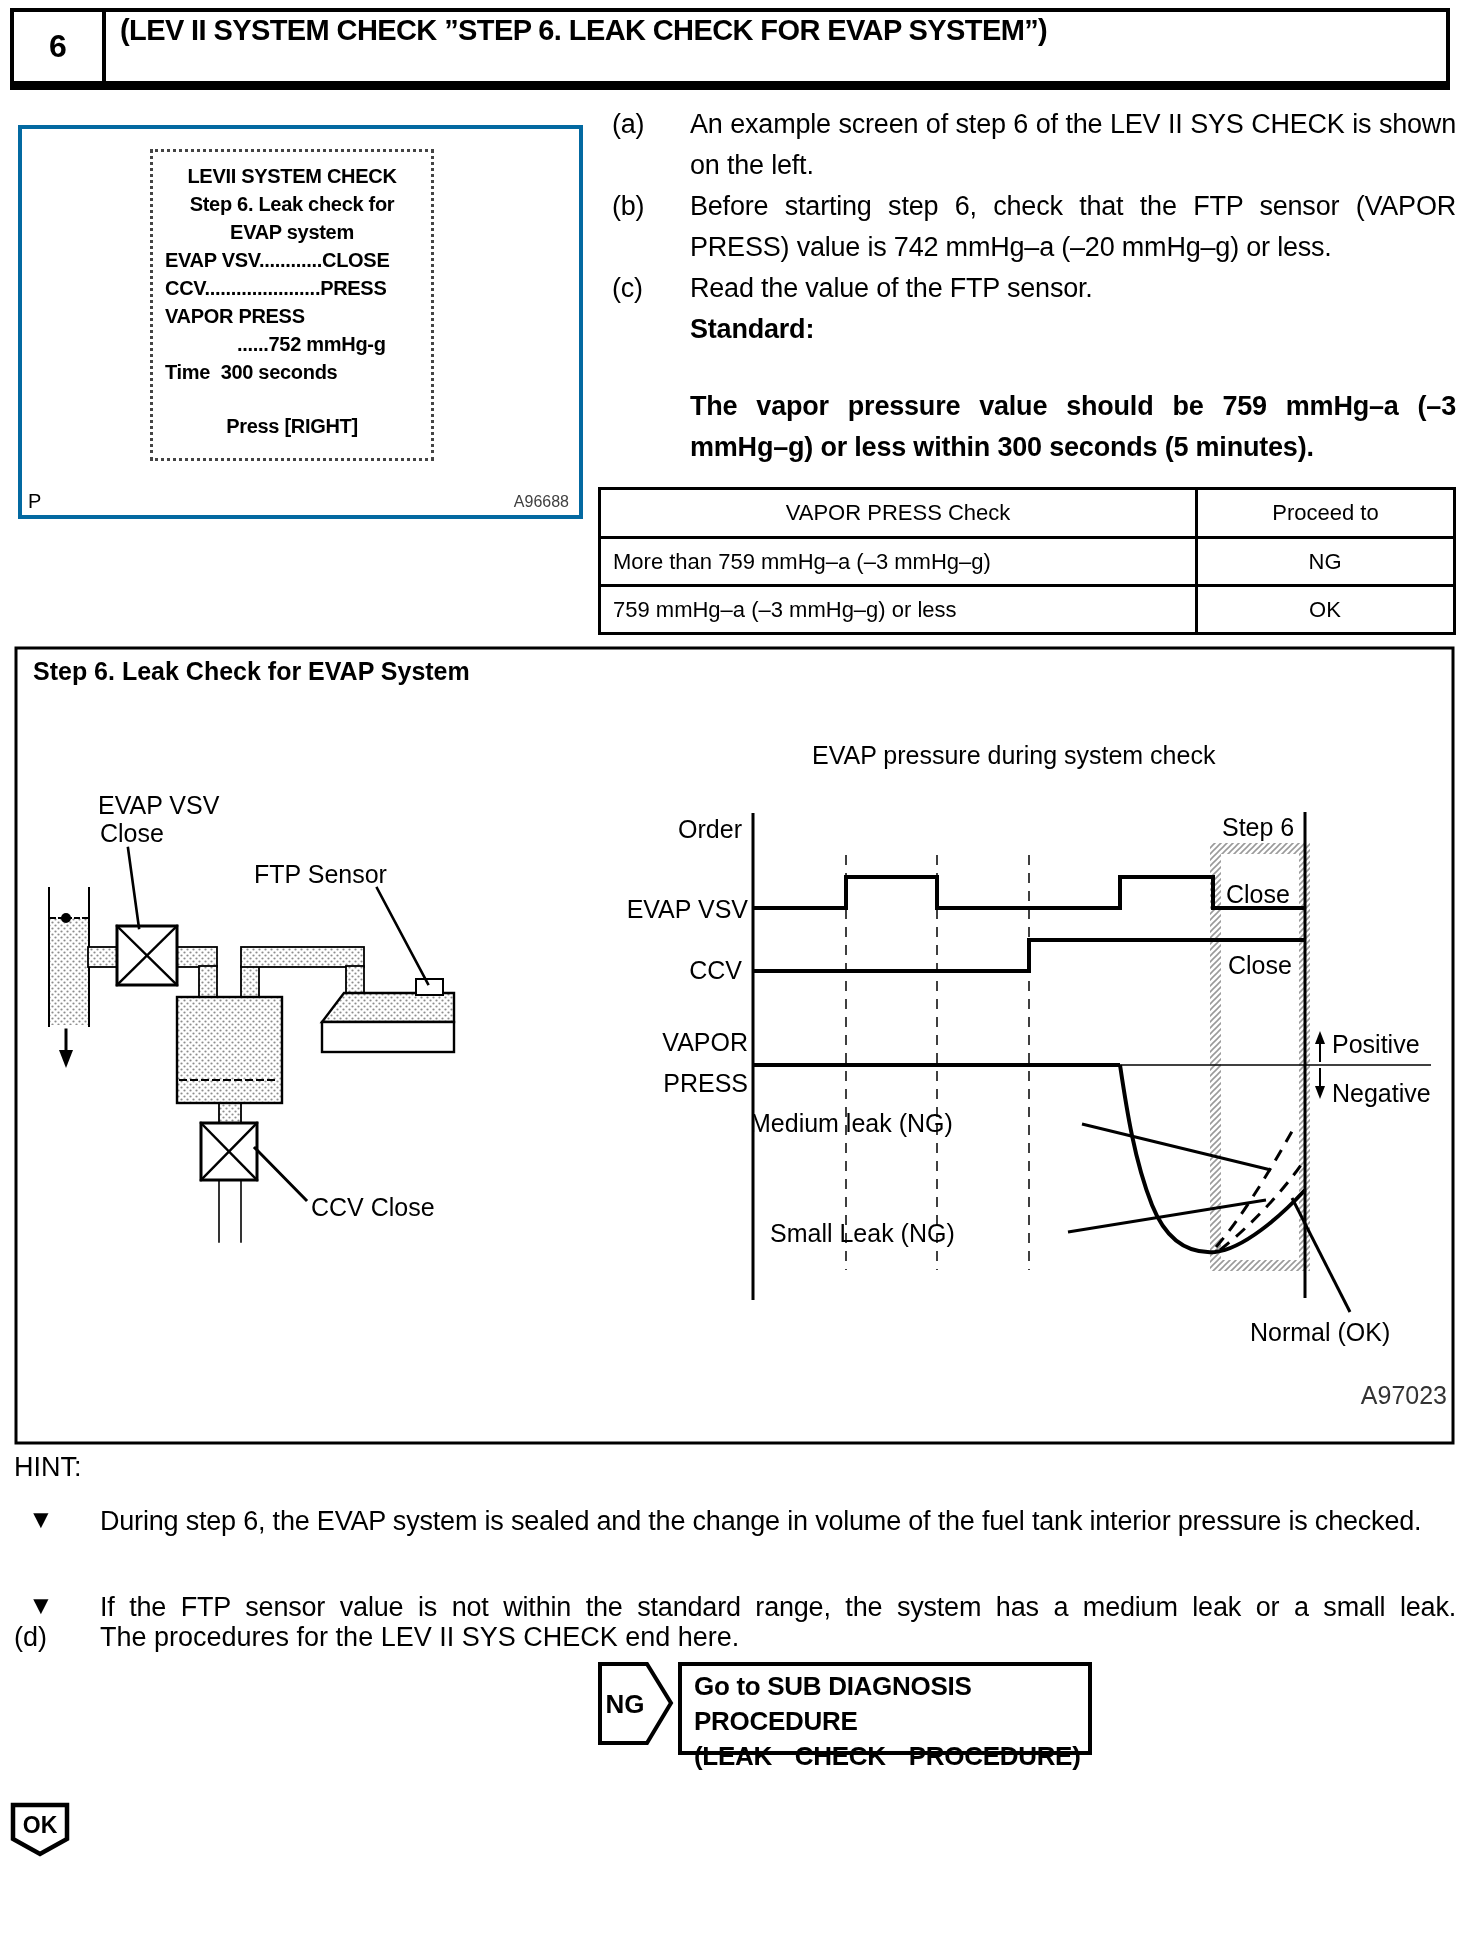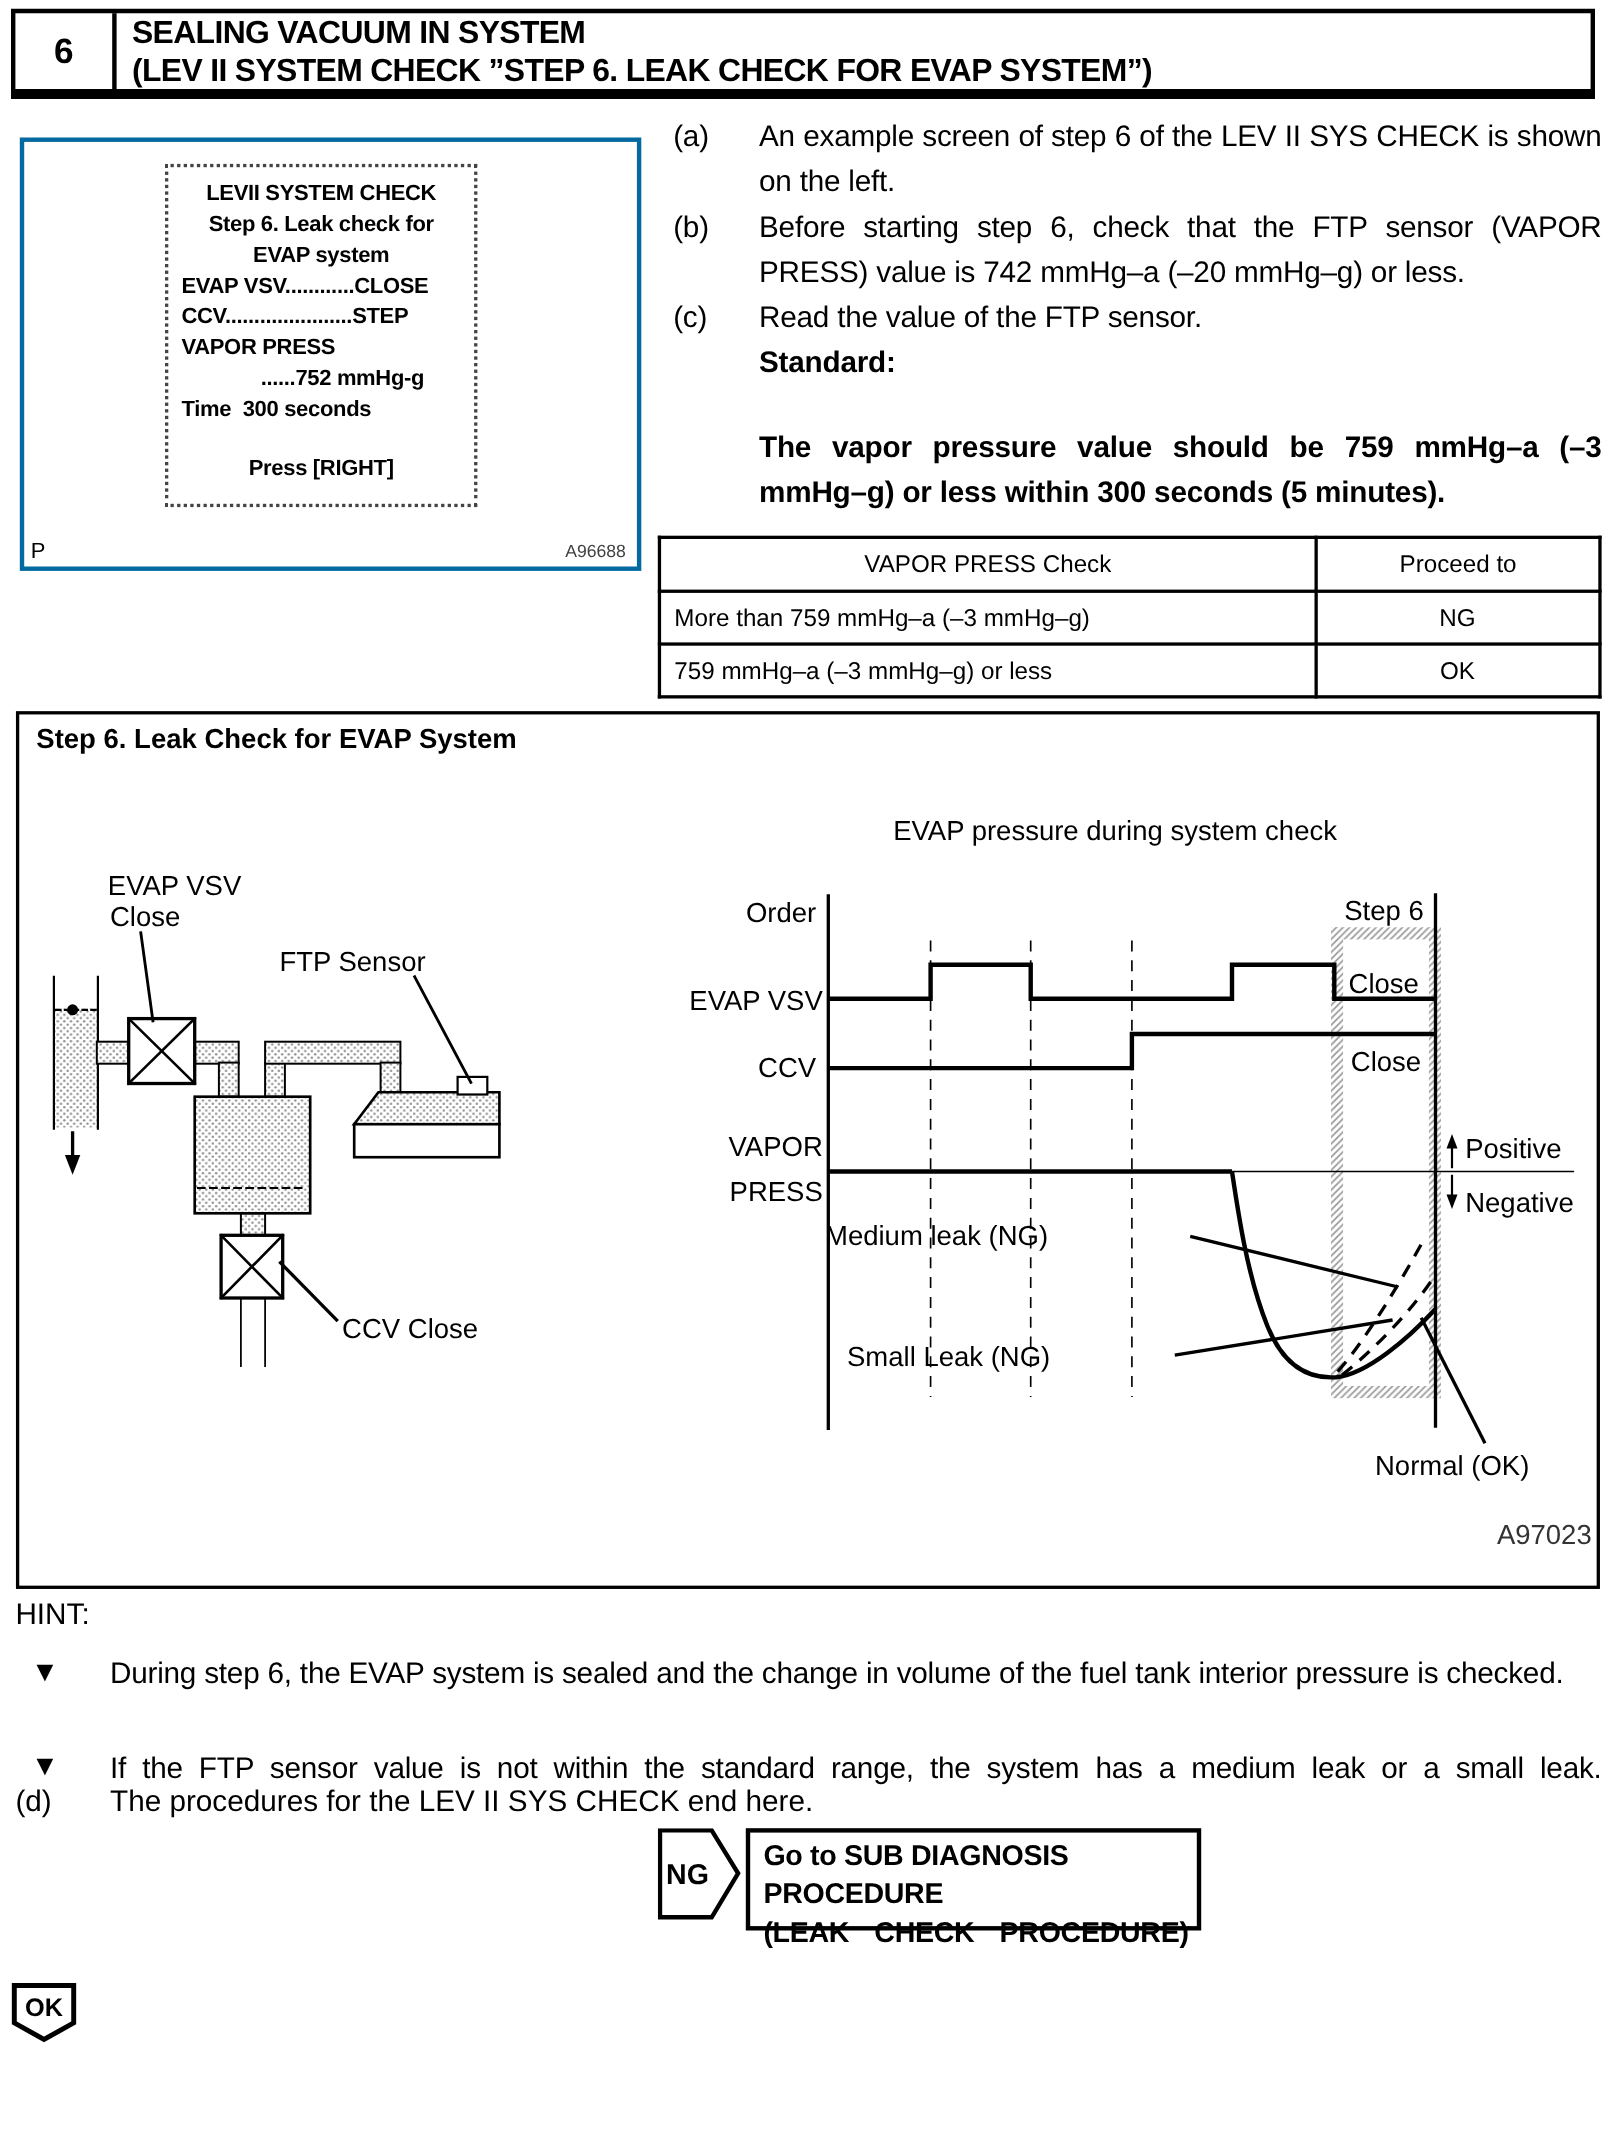--- a/index.html
+++ b/index.html
@@ -66,32 +66,31 @@
   .badge-text { font-weight:bold; }
 </style>
 </head>
 <body>
 
 <div class="page">
 
   <div class="hdr">
     <div class="hdr-num">6</div>
     <div class="hdr-title">
-      <div>SEALING VACUUM IN SYSTEM</div>
       <div>(LEV II SYSTEM CHECK ”STEP 6. LEAK CHECK FOR EVAP SYSTEM”)</div>
     </div>
   </div>
 
   <div class="fig1">
     <div class="screen">
       <div class="scr-line scr-center">LEVII SYSTEM CHECK</div>
       <div class="scr-line scr-center">Step 6. Leak check for</div>
       <div class="scr-line scr-center">EVAP system</div>
       <div class="scr-line">EVAP VSV............CLOSE</div>
-      <div class="scr-line">CCV......................STEP</div>
+      <div class="scr-line">CCV......................PRESS</div>
       <div class="scr-line">VAPOR PRESS</div>
       <div class="scr-line scr-indent">......752 mmHg-g</div>
       <div class="scr-line">Time  300 seconds</div>
       <div class="scr-line scr-center scr-press">Press [RIGHT]</div>
     </div>
     <div class="fig1-p">P</div>
     <div class="fig1-id">A96688</div>
   </div>
 
   <div class="steps">

